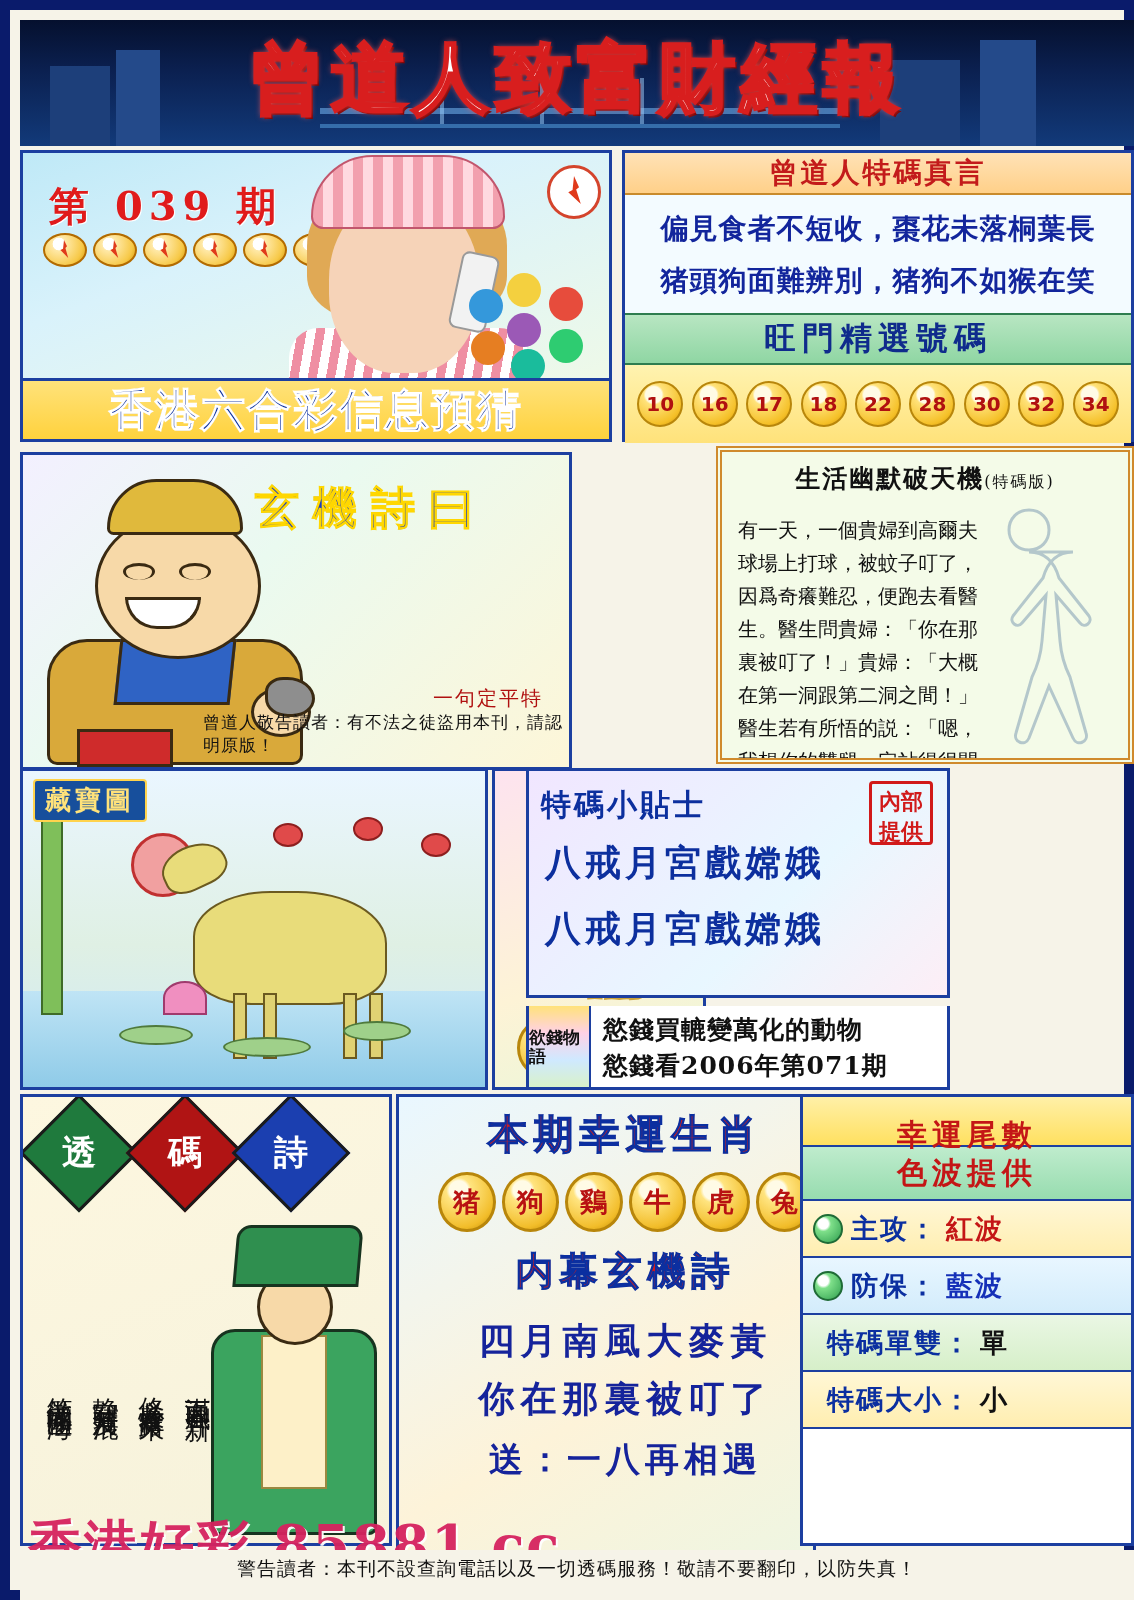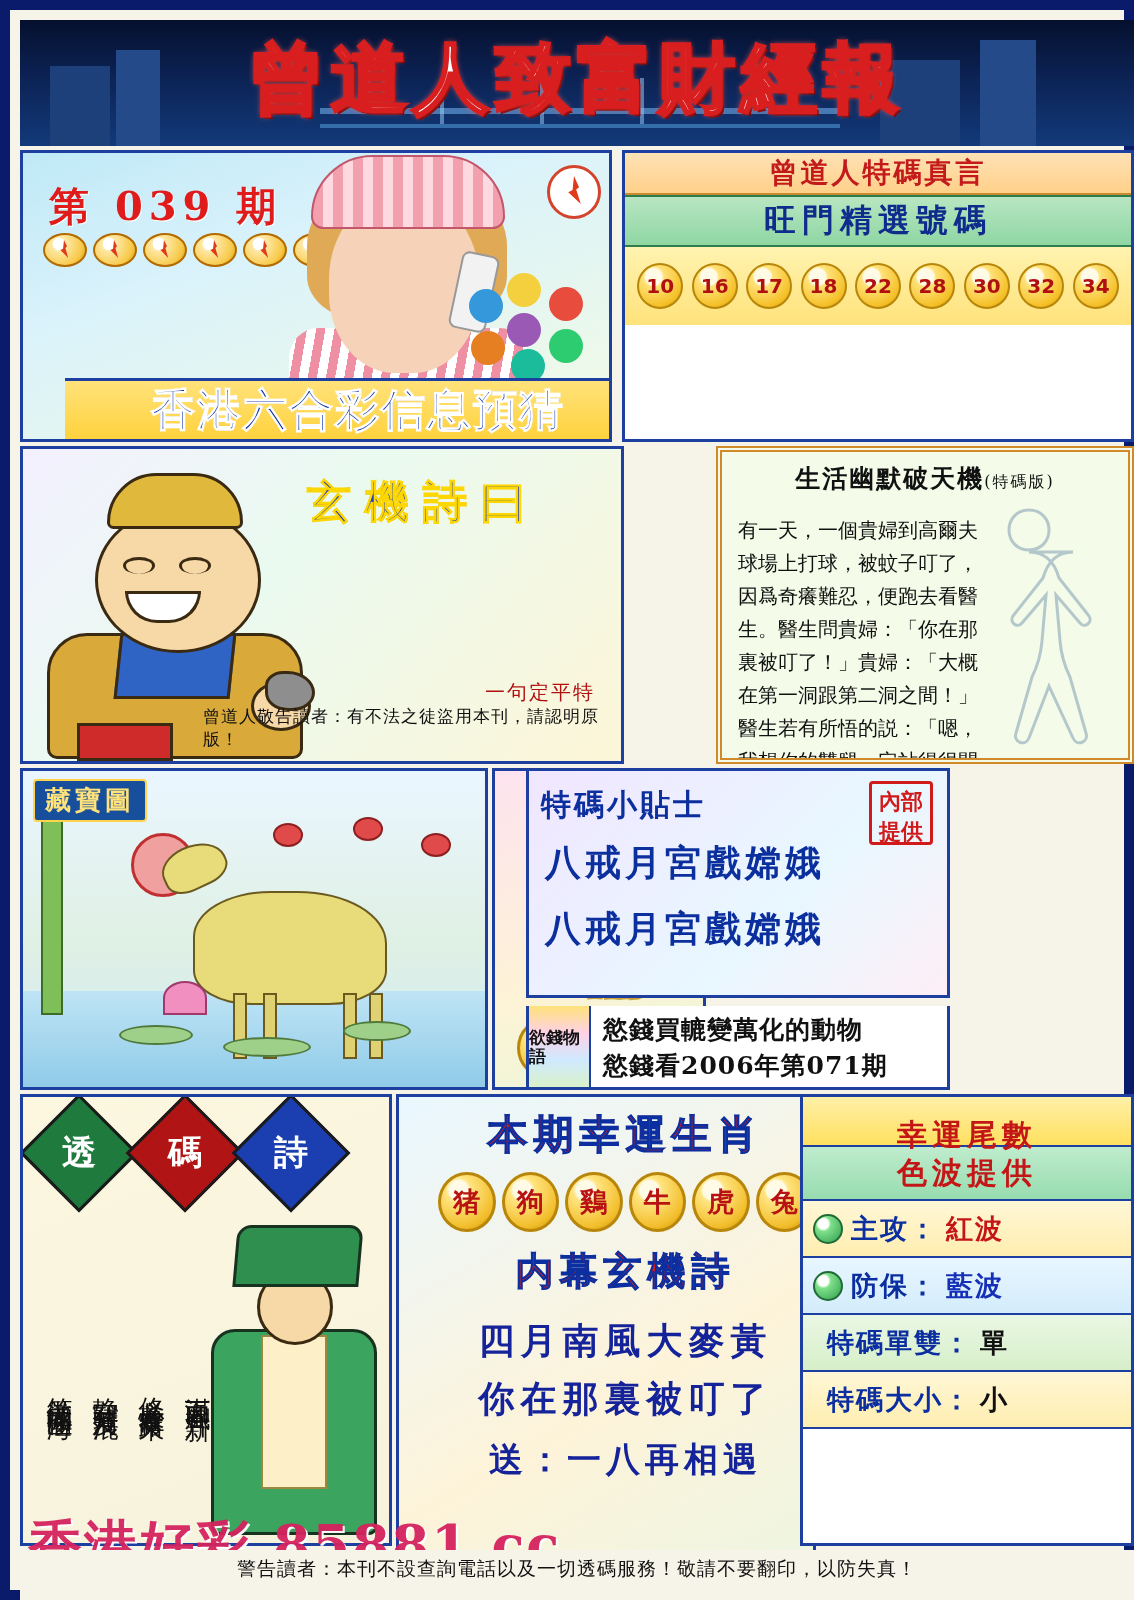--- a/index.html
+++ b/index.html
@@ -87,21 +87,21 @@
     background:#fff;border:3px solid #d4442c;
   }
   .flame-logo:after{
     content:"";position:absolute;left:15px;top:8px;width:18px;height:28px;background:#e03a1b;
     clip-path:polygon(50% 0,78% 40%,62% 48%,88% 100%,18% 58%,42% 50%);
   }
   .issue-bottom{
     position:absolute;left:0;bottom:0;width:100%;height:58px;
     background:linear-gradient(180deg,#ffe27a 0%,#ffd23d 100%);
     border-top:3px solid #1c3fa0;
-    display:flex;align-items:center;justify-content:center;margin-left:42px;
+    display:flex;align-items:center;justify-content:center;
   }
   .issue-bottom span{
     font-family:"DejaVu Serif","Liberation Serif",serif;
     font-size:44px;font-weight:bold;color:#0b2fa0;letter-spacing:2px;
     -webkit-text-stroke:1px #ffffff;
   }
 
   .oracle-box{
     position:absolute;right:0;top:0;width:512px;height:292px;
     border:3px solid #1c3fa0;box-sizing:border-box;background:#fff;
@@ -141,21 +141,21 @@
     background:radial-gradient(circle at 35% 28%,#fffbe6 0 20%,#ffe27a 25%,#f5c028 72%,#c98b00 100%);
     border:2px solid #b8860b;
     display:flex;align-items:center;justify-content:center;
     font-family:"DejaVu Sans","Liberation Sans",sans-serif;
     font-size:20px;font-weight:bold;color:#b01010;
   }
 
   
   .row2{position:absolute;left:10px;top:436px;width:1114px;height:318px;}
   .poem-box{
-    position:absolute;left:0;top:0;width:604px;height:318px;
+    position:absolute;left:0;top:6px;width:552px;height:318px;
     border:3px solid #1c3fa0;box-sizing:border-box;
     background:linear-gradient(135deg,#f3f0ff 0%,#eafaf0 40%,#fdf6d8 100%);
     overflow:hidden;
   }
   .old-man{position:absolute;left:14px;top:24px;width:280px;height:270px;}
   .om-hat{position:absolute;left:70px;top:0;width:130px;height:50px;border-radius:60px 60px 8px 8px;background:#e0b93c;border:3px solid #3a2a12;}
   .om-face{position:absolute;left:58px;top:34px;width:160px;height:140px;border-radius:50%;background:#f7d9a8;border:3px solid #3a2a12;}
   .om-eye{position:absolute;width:26px;height:14px;border-radius:50%;border:3px solid #3a2a12;border-bottom:none;}
   .om-smile{position:absolute;left:88px;top:118px;width:70px;height:26px;border-radius:0 0 40px 40px;background:#fff;border:3px solid #3a2a12;}
   .om-body{position:absolute;left:10px;top:160px;width:250px;height:120px;border-radius:40px 40px 10px 10px;background:#d9a93a;border:3px solid #3a2a12;}
@@ -497,20 +497,24 @@
       <div class="flame-logo"></div>
 
       <div class="issue-bottom">
         <span>香港六合彩信息預猜</span>
       </div>
     </div>
 
     <div class="oracle-box">
       <div class="oracle-head">
         <span>曾道人特碼真言</span>
+      </div>
+      <div class="oracle-body">
+        <div class="oracle-line">偏見食者不短收，棗花未落桐葉長</div>
+        <div class="oracle-line">猪頭狗面難辨別，猪狗不如猴在笑</div>
       </div>
       <div class="sel-head">
         <span>旺門精選號碼</span>
       </div>
       <div class="sel-nums">
         <div class="num-ball">10</div>
         <div class="num-ball">16</div>
         <div class="num-ball">17</div>
         <div class="num-ball">18</div>
         <div class="num-ball">22</div>

